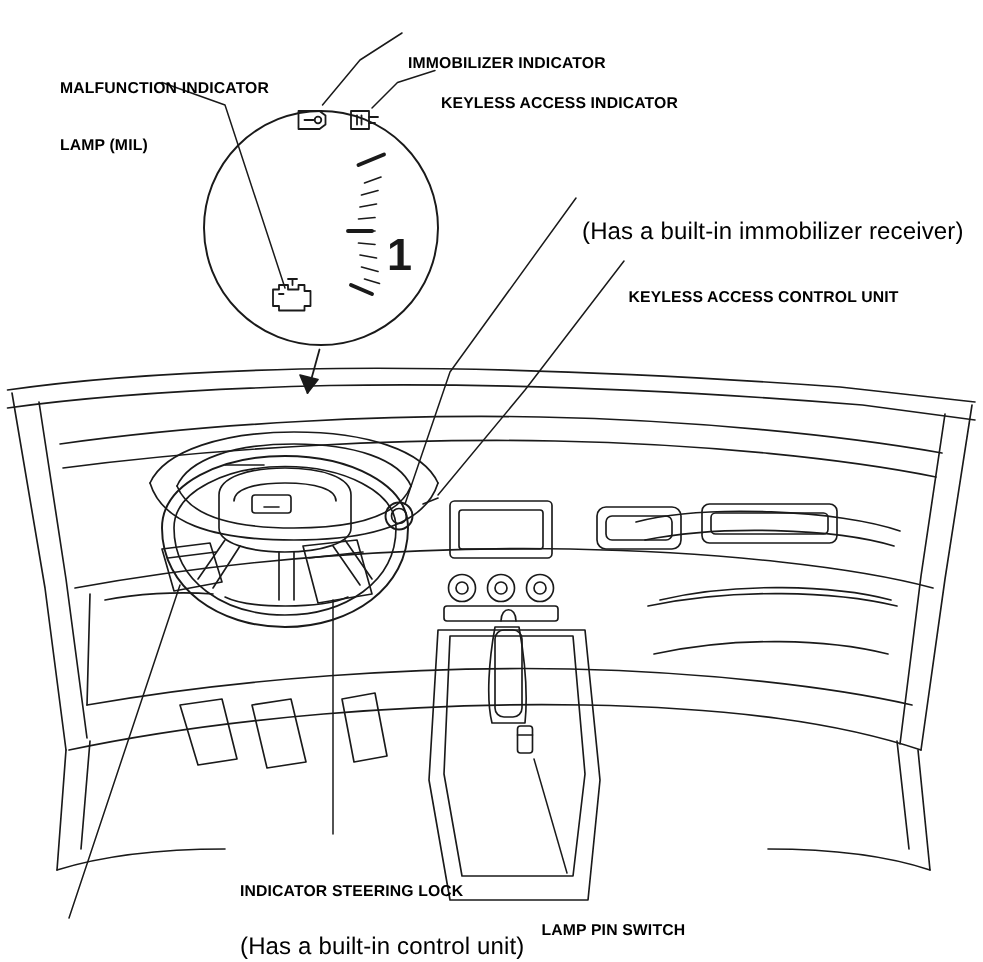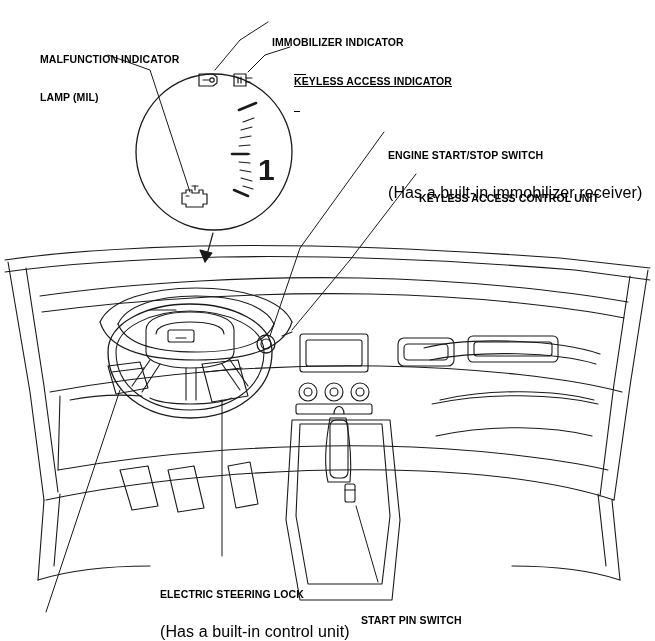--- a/index.html
+++ b/index.html
@@ -218,40 +218,39 @@
 
   <div class="label" style="left:272px; top:11px;">
     <div>IMMOBILIZER INDICATOR</div>
   </div>
 
   <div class="label" style="left:40px; top:28px;">
     <div>MALFUNCTION INDICATOR</div>
     <div>LAMP (MIL)</div>
   </div>
 
-  <div class="label" style="left:294px; top:50px;text-decoration:underline;">
+  <div class="label" style="left:294px; top:38px;">
     <div>KEYLESS ACCESS INDICATOR</div>
   </div>
 
   <div class="label" style="left:388px; top:124px;">
-    <div>ENGINE START/STOP SWITCH</div>
     <div class="sub">(Has a built-in immobilizer receiver)</div>
   </div>
 
   <div class="label" style="left:419px; top:167px;text-align:right;">
     <div>KEYLESS ACCESS CONTROL UNIT</div>
   </div>
 
   <div class="label" style="left:160px; top:563px;">
-    <div>ELECTRIC STEERING LOCK</div>
+    <div>INDICATOR STEERING LOCK</div>
     <div class="sub">(Has a built-in control unit)</div>
     
   </div>
 
   <div class="label" style="left:361px; top:589px;">
-    <div>START PIN SWITCH</div>
+    <div>LAMP PIN SWITCH</div>
   </div>
 
   <div class="label" style="left:12px; top:620px;">
     
   </div>
 
 </div>
 
 </body></html>

